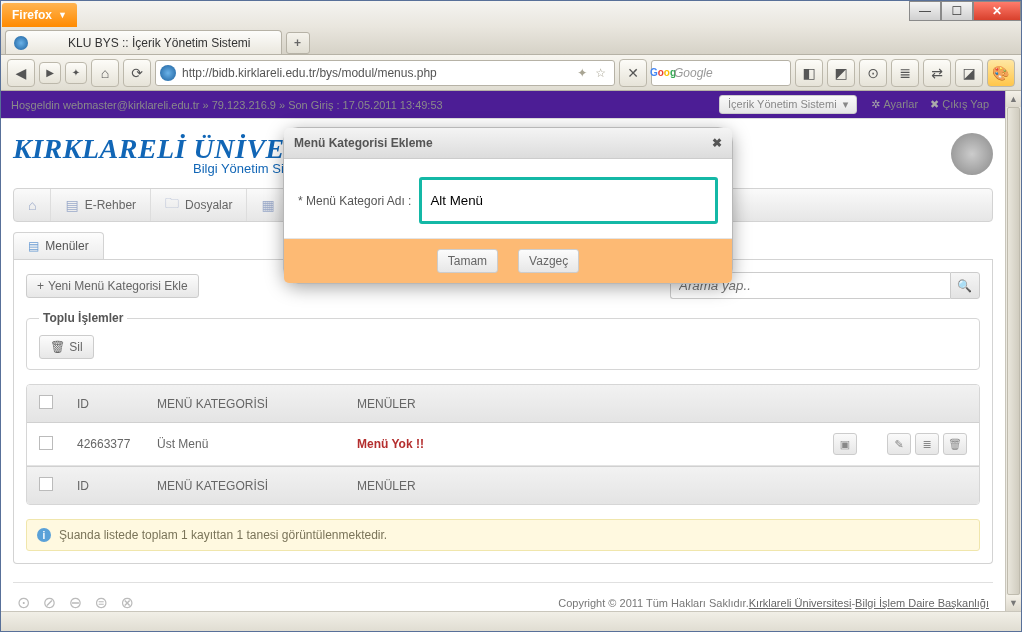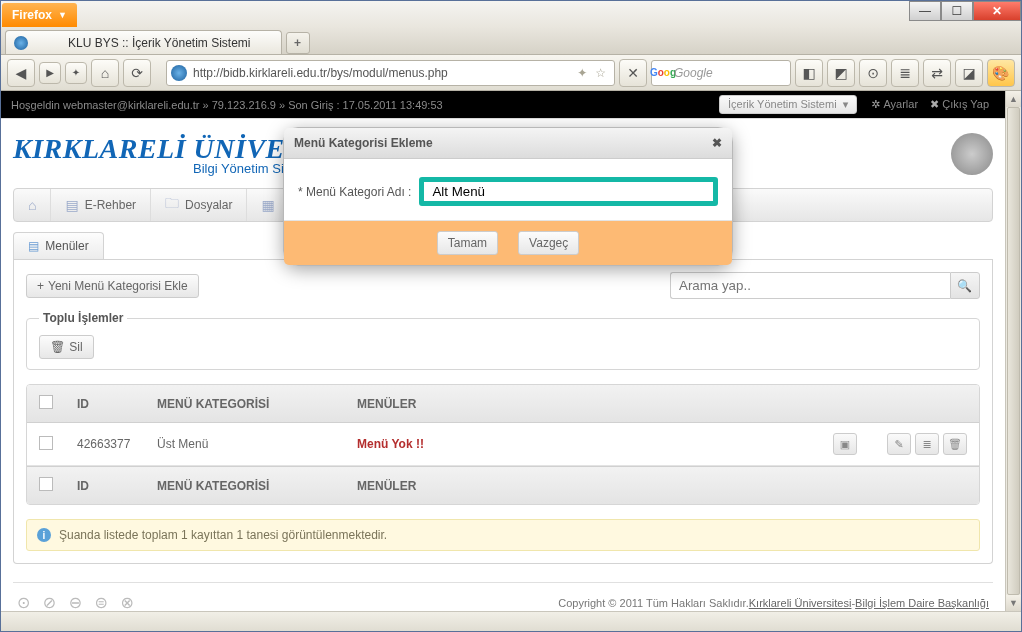--- a/index.html
+++ b/index.html
@@ -16,37 +16,37 @@
 .win-ctrl.cls { background: linear-gradient(to bottom,#ff7c6b,#d8402c); color: #fff; font-weight: bold; width: 48px; }
 .tabstrip { height: 28px; display: flex; align-items: flex-end; padding: 0 4px; background: linear-gradient(to bottom,#e9e6de,#d6d2c7); border-bottom: 1px solid #b6b2a6; flex-shrink:0;}
 .tab { display: flex; align-items: center; background: linear-gradient(to bottom,#fdfdfb,#eae7de); border: 1px solid #b6b2a6; border-bottom: none; border-radius: 4px 4px 0 0; padding: 4px 30px 4px 8px; margin-right: 4px; height: 24px; }
 .tab .fav { width: 14px; height: 14px; border-radius: 50%; background: radial-gradient(circle,#6ab2e8,#1a5e9c); margin-right: 6px; }
 .tab-title { color: #333; margin-left: 34px; }
 .tab-add { width: 24px; height: 22px; border: 1px solid #b6b2a6; border-radius: 3px; background: linear-gradient(to bottom,#f5f3ec,#e0ddd2); display: flex; align-items: center; justify-content: center; font-weight: bold; color: #666; }
 
 .toolbar { height: 36px; display: flex; align-items: center; gap: 4px; padding: 0 6px; background: linear-gradient(to bottom,#f7f5ef,#e0ddd2); border-bottom: 1px solid #b6b2a6; flex-shrink:0;}
 .tbtn { width: 28px; height: 28px; border: 1px solid #bcb8ab; border-radius: 4px; background: linear-gradient(to bottom,#fdfcf8,#e6e3d8); display: flex; align-items: center; justify-content: center; color: #555; font-size: 14px; }
 .tbtn.small { width: 22px; height: 22px; font-size: 10px; }
-.urlbar { flex: 1; height: 26px; display: flex; align-items: center; background: #fff; border: 1px solid #b6b2a6; border-radius: 3px; padding: 0 4px; margin-left: 11px; }
+.urlbar { flex: 1; height: 26px; display: flex; align-items: center; background: #fff; border: 1px solid #b6b2a6; border-radius: 3px; padding: 0 4px; }
 .urlbar .site-icon { width: 16px; height: 16px; border-radius: 50%; background: radial-gradient(circle,#6ab2e8,#1a5e9c); margin-right: 6px; }
 .urlbar input { flex: 1; border: none; outline: none; font-size: 12px; color: #555; }
 .urlbar .star { color: #a8a493; margin: 0 4px; }
 .searchbox { width: 140px; height: 26px; display: flex; align-items: center; background: #fff; border: 1px solid #b6b2a6; border-radius: 3px; padding: 0 4px; color: #999; font-style: italic; }
 .g-icon { width: 14px; height: 14px; margin-right: 4px; display: flex; align-items: center; justify-content: center; font-weight: bold; font-style: normal; font-size: 10px;}
 .g-icon span:nth-child(1){color:#4285f4}.g-icon span:nth-child(2){color:#ea4335}.g-icon span:nth-child(3){color:#fbbc05}.g-icon span:nth-child(4){color:#34a853}
 
 
 .page { flex: 1; position: relative; overflow: hidden; background: #fff; }
 .page-scroll { position: absolute; top:0; left:0; right:16px; bottom:0; overflow: auto; }
 .vscroll { position:absolute; top:0; right:0; width:16px; height:100%; background:#ece9e0; border-left:1px solid #c9c6bc; }
 .vscroll .up,.vscroll .dn{height:16px;background:linear-gradient(to bottom,#f4f1e8,#ddd9cd);display:flex;align-items:center;justify-content:center;font-size:9px;color:#777;}
 .vscroll .dn{position:absolute;bottom:0;width:100%;}
 .vscroll .thumb{position:absolute;top:16px;bottom:16px;left:1px;right:1px;background:linear-gradient(to right,#e9e6dc,#d0ccbf);border:1px solid #bfbbae;border-radius:2px;}
 
-.topbar { display:flex;align-items:center;padding:4px 10px;background:#000000;border-bottom:1px solid #ddd;color:#8a8a8a;font-size:11px; }
+.topbar { display:flex;align-items:center;padding:4px 10px;background:#4c1d95;border-bottom:1px solid #ddd;color:#8a8a8a;font-size:11px; }
 .topbar .grow{flex:1}
 .topbar .sel{display:inline-block;background:linear-gradient(to bottom,#fafafa,#e6e6e6);border:1px solid #ccc;border-radius:3px;padding:2px 8px;color:#888;margin-right:8px;}
 .topbar .act{display:inline-block;padding:2px 6px;color:#888;}
 .topbar .gear{margin-right:3px;color:#aaa;}
 
 .main { padding:8px 12px 20px; }
 .brand { display:flex;align-items:flex-start;margin:6px 0 12px; }
 .brand-text h1{font-family:Georgia,serif;font-weight:bold;font-style:italic;color:#1166b6;font-size:28px;letter-spacing:.5px;}
 .brand-text .sub{color:#1166b6;font-size:13px;margin-left:180px;margin-top:-4px;}
 .globe{margin-left:auto;width:42px;height:42px;border-radius:50%;background:radial-gradient(circle,#ccc,#888);}
@@ -55,50 +55,50 @@
 .navitem{display:flex;align-items:center;gap:6px;padding:0 14px;height:100%;color:#666;border-right:1px solid #ddd;}
 .navitem .ni-icon{color:#9aa9c9;font-size:14px;}
 
 .tabs2{margin-top:10px;border-bottom:1px solid #d3d3d3;display:flex;}
 .tab2{background:linear-gradient(to bottom,#fdfdfd,#ececec);border:1px solid #d3d3d3;border-bottom:none;border-radius:4px 4px 0 0;padding:6px 14px;display:flex;align-items:center;gap:6px;color:#555;}
 
 .panel{border:1px solid #d3d3d3;border-top:none;padding:12px;border-radius:0 0 4px 4px;}
 .row1{display:flex;align-items:center;gap:6px;}
 .btn{display:inline-flex;align-items:center;gap:4px;background:linear-gradient(to bottom,#fcfcfc,#e7e7e7);border:1px solid #ccc;border-radius:3px;padding:4px 10px;color:#666;font-size:12px;}
 .searchbar{margin-left:auto;display:flex;}
-.searchbar input{width:280px;padding:5px 8px;border:1px solid #ccc;border-right:none;border-radius:3px 0 0 3px;color:#aaa;}
+.searchbar input{width:280px;padding:5px 8px;border:1px solid #ccc;border-right:none;border-radius:3px 0 0 3px;font-style:italic;color:#aaa;}
 .sbtn{width:30px;border:1px solid #ccc;border-radius:0 3px 3px 0;background:linear-gradient(to bottom,#f5f5f5,#e3e3e3);display:flex;align-items:center;justify-content:center;color:#888;}
 
 .bulk{border:1px solid #d6d6d6;border-radius:4px;padding:10px 12px;margin-top:12px;}
 .bulk legend{font-weight:bold;color:#555;padding:0 4px;}
 
 .tbl{width:100%;border-collapse:separate;border-spacing:0;margin-top:14px;border:1px solid #d6d6d6;border-radius:4px;overflow:hidden;}
 .tbl th,.tbl td{padding:10px 12px;text-align:left;font-size:12px;}
-.tbl thead th,.tbl tfoot th{background:linear-gradient(to bottom,#f2f2f2,#e4e4e4);color:#666;font-weight:bold;border-bottom:1px solid #d0d0d0;}
+.tbl thead th,.tbl tfoot th{background:linear-gradient(to bottom,#f2f2f2,#e4e4e4);color:#666;font-weight:normal;border-bottom:1px solid #d0d0d0;}
 .tbl tfoot th{border-top:1px solid #d0d0d0;border-bottom:none;}
 .tbl tbody td{border-bottom:1px solid #e3e3e3;color:#666;}
 .cb{width:14px;height:14px;border:1px solid #bbb;background:#fff;display:inline-block;}
 .red{color:#b42e2e !important;font-weight:bold;}
 .row-acts{display:flex;gap:4px;justify-content:flex-end;}
 .ib{width:24px;height:22px;border:1px solid #ccc;border-radius:3px;background:linear-gradient(to bottom,#fafafa,#e6e6e6);display:flex;align-items:center;justify-content:center;color:#888;font-size:11px;}
 
 .info{margin-top:14px;background:#fff9e0;border:1px solid #f0e6ac;border-radius:3px;padding:8px 10px;color:#7a7459;display:flex;align-items:center;gap:8px;}
 .info .i{width:14px;height:14px;border-radius:50%;background:#5aa1d8;color:#fff;font-style:normal;display:flex;align-items:center;justify-content:center;font-size:10px;font-weight:bold;}
 
 .footer{display:flex;align-items:center;margin-top:18px;padding:10px 4px;border-top:1px solid #e0e0e0;color:#777;font-size:11px;}
 .footer .icons{color:#bbb;font-size:16px;letter-spacing:4px;}
 .footer a{color:#666;text-decoration:underline;}
 
 
 .modal{position:absolute;left:282px;top:36px;width:450px;background:#fff;border:1px solid #b8b8b8;border-radius:15px;box-shadow:0 4px 18px rgba(0,0,0,.35);}
 .modal-head{background:linear-gradient(to bottom,#f4f4f4,#dcdcdc);border-bottom:1px solid #ccc;border-radius:5px 5px 0 0;padding:8px 10px;display:flex;align-items:center;font-weight:bold;color:#555;}
 .modal-head .x{margin-left:auto;font-weight:bold;color:#555;cursor:pointer;}
 .modal-body{padding:18px 14px 14px;display:flex;align-items:center;gap:8px;}
 .modal-body label{color:#555;}
-.modal-body input{flex:1;padding:2px 8px;border:5px solid #14b8a6;border-radius:3px;}
+.modal-body input{flex:1;padding:13px 8px;border:3px solid #14b8a6;border-radius:3px;}
 .modal-foot{display:flex;justify-content:center;gap:20px;padding:10px 12px;background:#fdba74;border-top:1px solid #e4e4e4;border-radius:0 0 5px 5px;}
 
 
 .statusbar{height:20px;background:linear-gradient(to bottom,#f1efe7,#e0ddd2);border-top:1px solid #c9c6bc;flex-shrink:0;}
 </style>
 </head>
 <body>
 
 <div class="win-frame">
 

